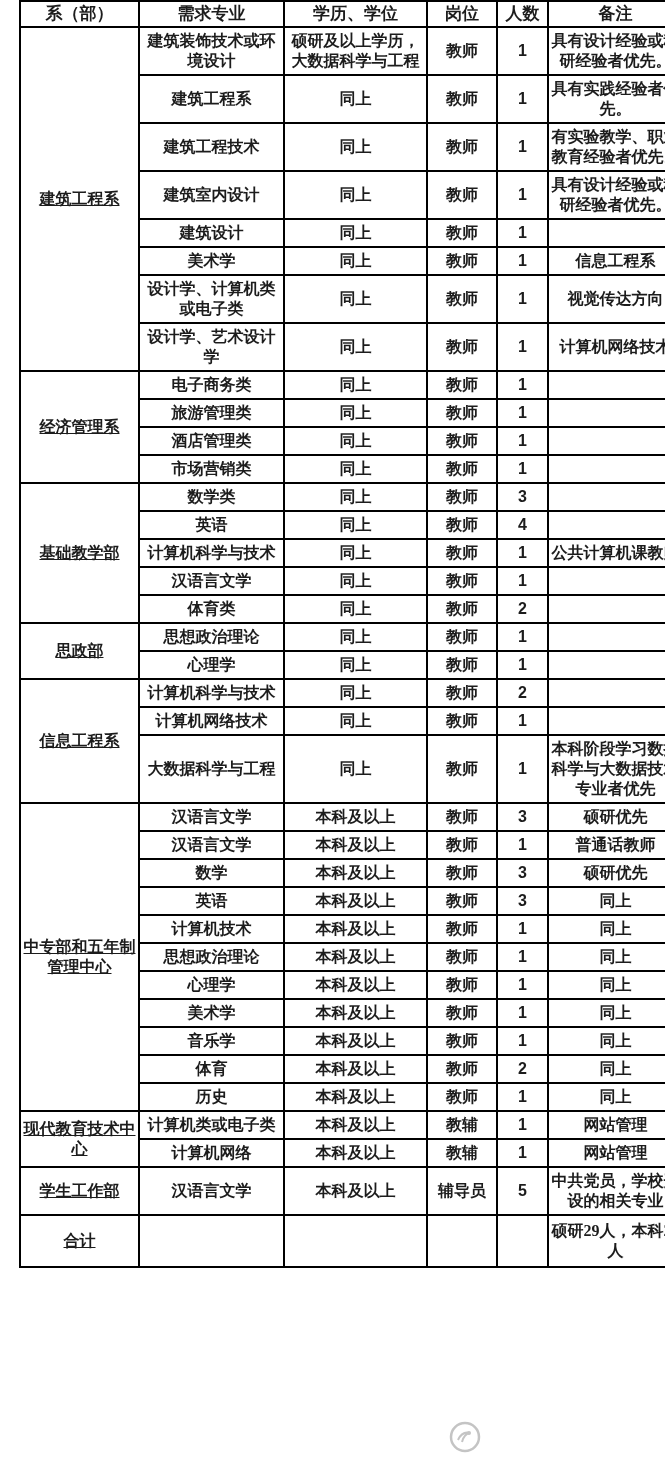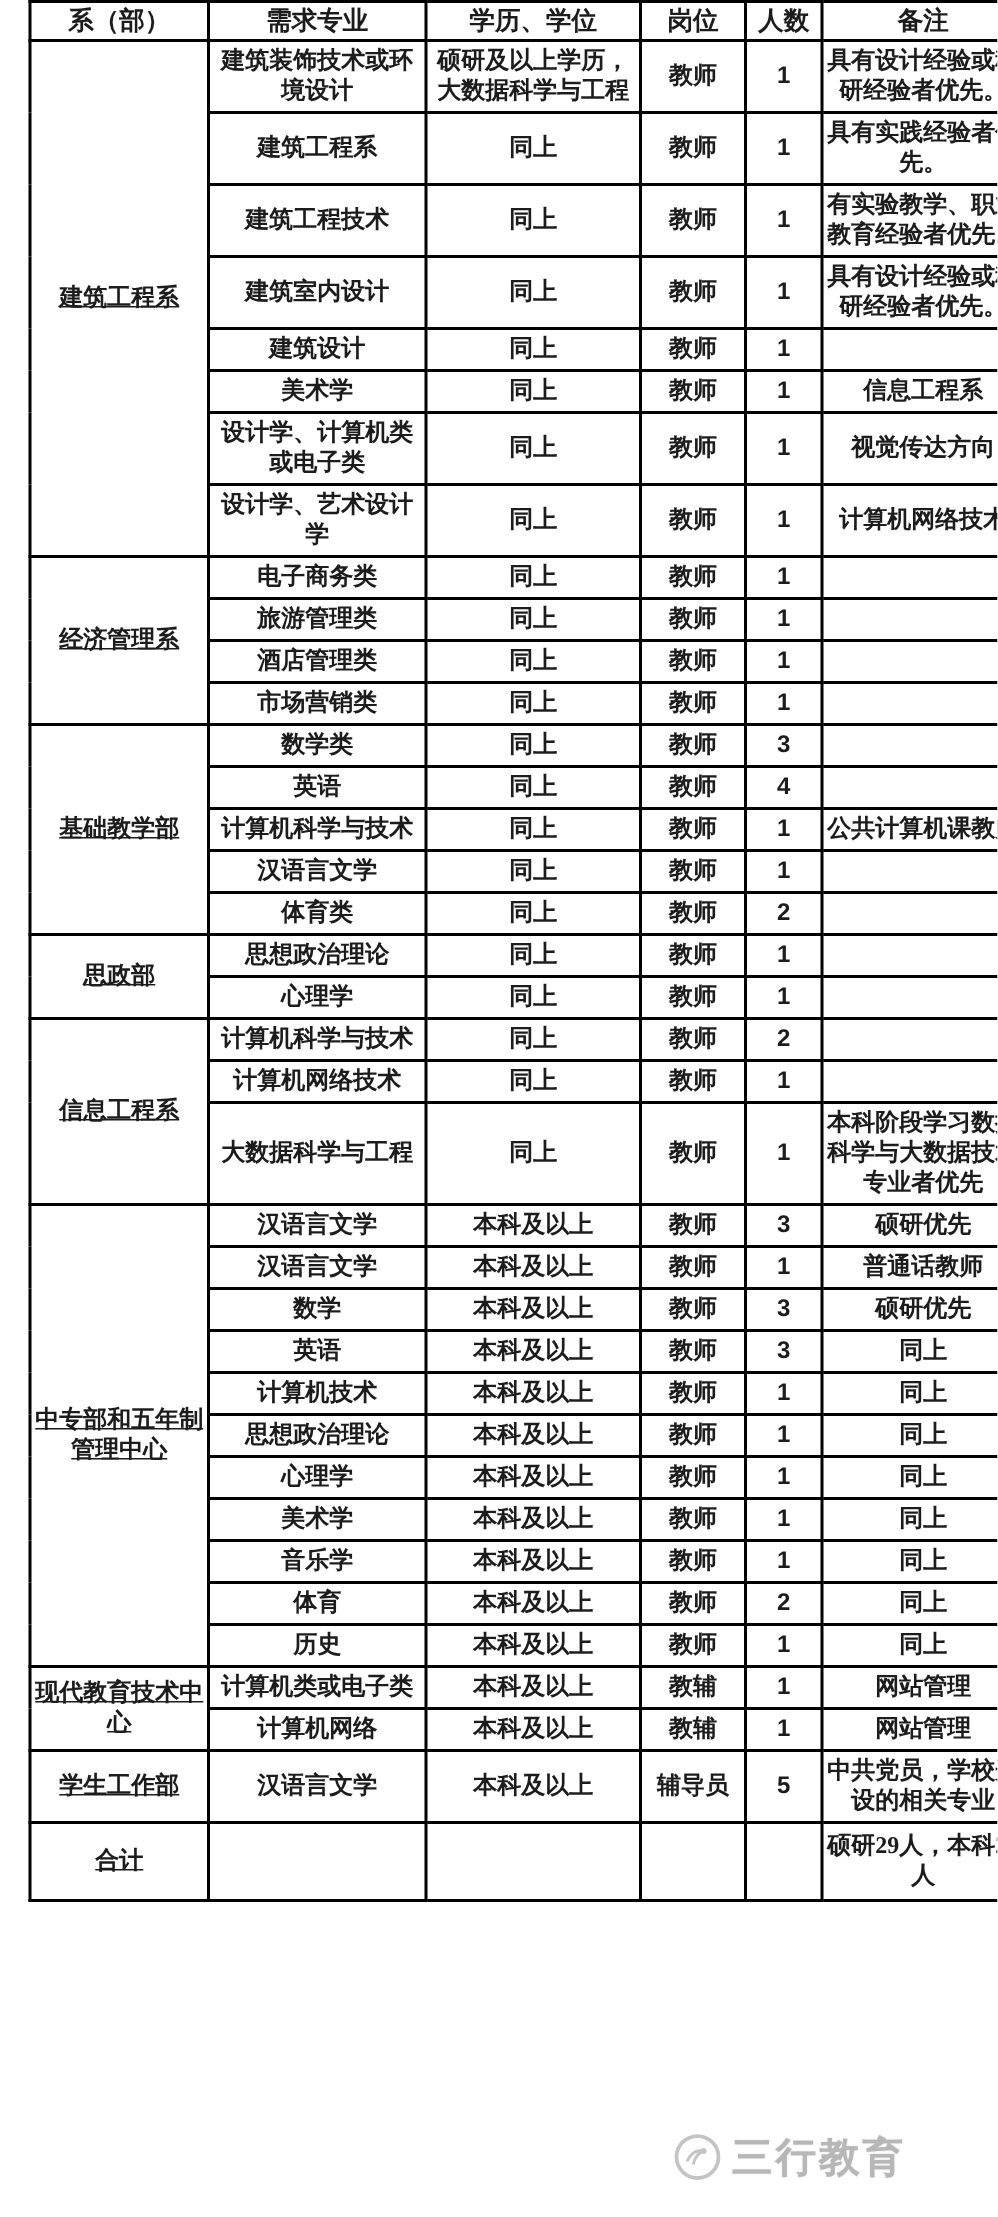--- a/index.html
+++ b/index.html
@@ -364,15 +364,14 @@
   </table>
 
   <div class="watermark">
     <span class="wm-logo">
       <svg width="34" height="34" viewBox="0 0 34 34">
         <circle cx="17" cy="17" r="14" fill="none" stroke="#b4b4b4" stroke-width="2.5"></circle>
         <path d="M10 20 q4 -9 12 -7 q-6 1 -8 9" fill="none" stroke="#b4b4b4" stroke-width="2"></path>
         <circle cx="21" cy="13" r="2" fill="#b4b4b4"></circle>
       </svg>
     </span>
-    <span class="wm-text">三行教育</span>
   </div>
 </div>
 
 </body></html>

